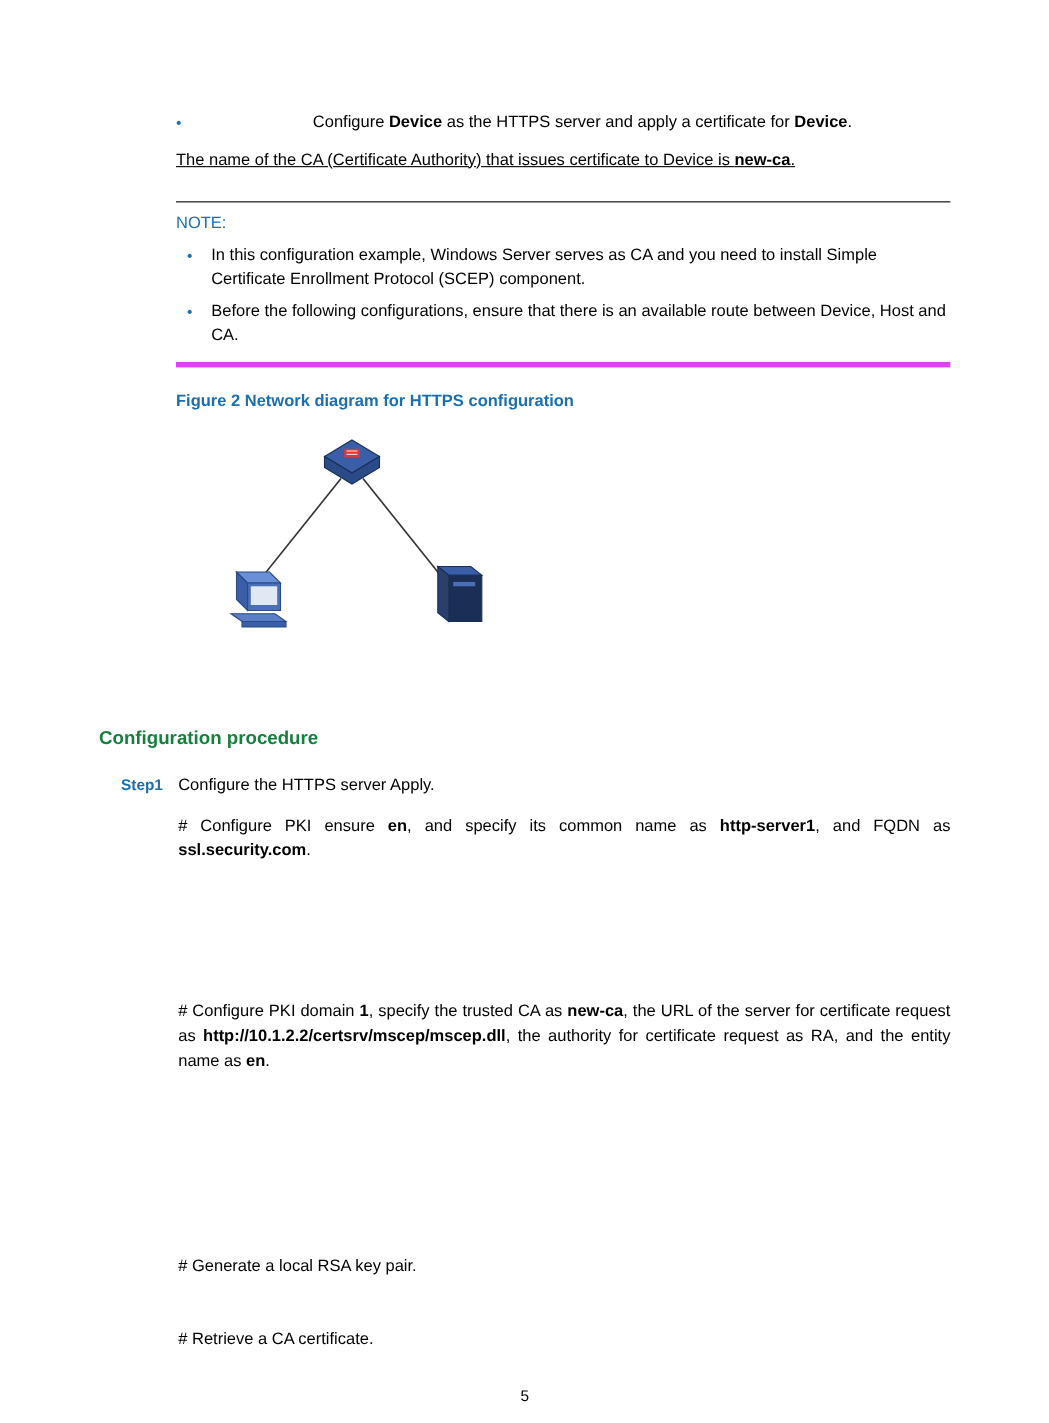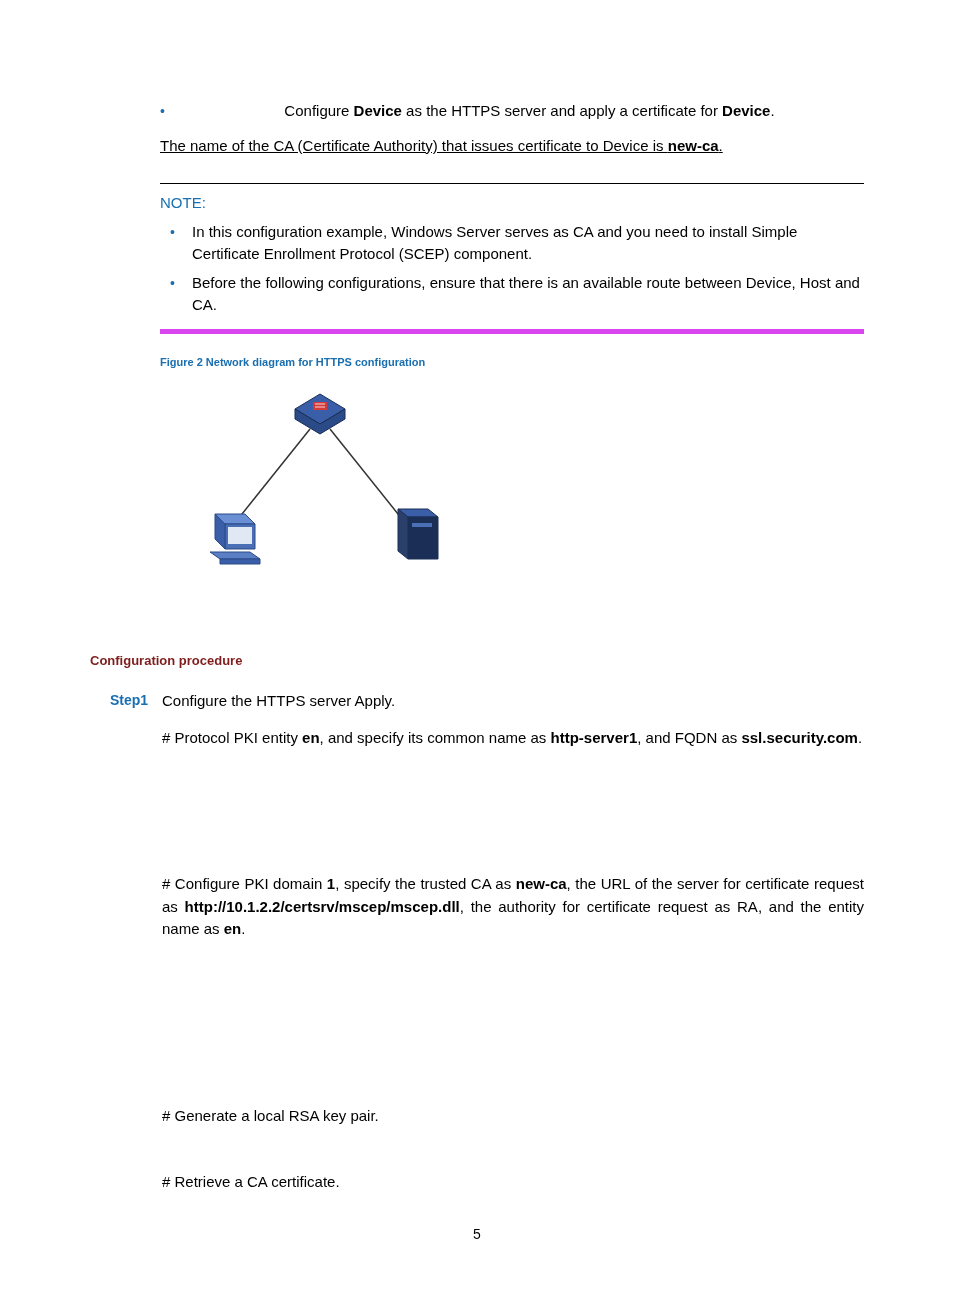--- a/index.html
+++ b/index.html
@@ -27,26 +27,26 @@
       padding: 8px 0 6px 0;
     }
     .note-label { color: #1a6fb0; font-size: 15px; margin-bottom: 6px; }
     .note-list { list-style: none; padding-left: 10px; }
     .note-list li { position: relative; padding-left: 22px; margin-bottom: 6px; }
     .note-list li::before {
       content: "•"; position: absolute; left: 0; top: 1px;
       color: #1a6fb0; font-size: 14px;
     }
     .figure-caption {
-      color: #1a6fb0; font-weight: bold; font-size: 11px;
+      color: #1a6fb0; font-weight: bold; font-size: 15px;
       margin-left: 70px; margin-top: 20px; margin-bottom: 14px;
     }
     .diagram { margin-left: 90px; margin-bottom: 70px; }
     .section-header {
-      color: #7f1d1d; font-weight: bold; font-size: 13px; margin-bottom: 20px;
+      color: #15803d; font-weight: bold; font-size: 17px; margin-bottom: 20px;
     }
     .step-row { display: flex; margin-bottom: 14px; margin-left: 20px; }
     .step-label { color: #1a6fb0; font-weight: bold; font-size: 14px; width: 52px; flex-shrink: 0; text-align: left; padding-right: 10px; }
     .step-text { flex: 1; }
     .step-para { margin-left: 72px; margin-bottom: 14px; text-align: justify; }
     .spacer-med { height: 110px; }
     .spacer-large { height: 150px; }
     .spacer-small { height: 30px; }
     .page-num { text-align: center; margin-top: 30px; font-size: 14px; }
   </style>
@@ -108,21 +108,21 @@
   </div>
 
   <div class="section-header">Configuration procedure</div>
 
   <div class="step-row">
     <div class="step-label">Step1</div>
     <div class="step-text">Configure the HTTPS server Apply.</div>
   </div>
 
   <p class="step-para">
-    <span># Protocol PKI entity </span><span class="bold">en</span><span>, and specify its common name as </span><span class="bold">http-server1</span><span>, and FQDN as </span><span class="bold">ssl.security.com</span><span>.</span>
+    <span># Configure PKI ensure </span><span class="bold">en</span><span>, and specify its common name as </span><span class="bold">http-server1</span><span>, and FQDN as </span><span class="bold">ssl.security.com</span><span>.</span>
   </p>
 
   <div class="spacer-med"></div>
 
   <p class="step-para">
     <span># Configure PKI domain </span><span class="bold">1</span><span>, specify the trusted CA as </span><span class="bold">new-ca</span><span>, the URL of the server for certificate request as </span><span class="bold">http://10.1.2.2/certsrv/mscep/mscep.dll</span><span>, the authority for certificate request as RA, and the entity name as </span><span class="bold">en</span><span>.</span>
   </p>
 
   <div class="spacer-large"></div>
 

